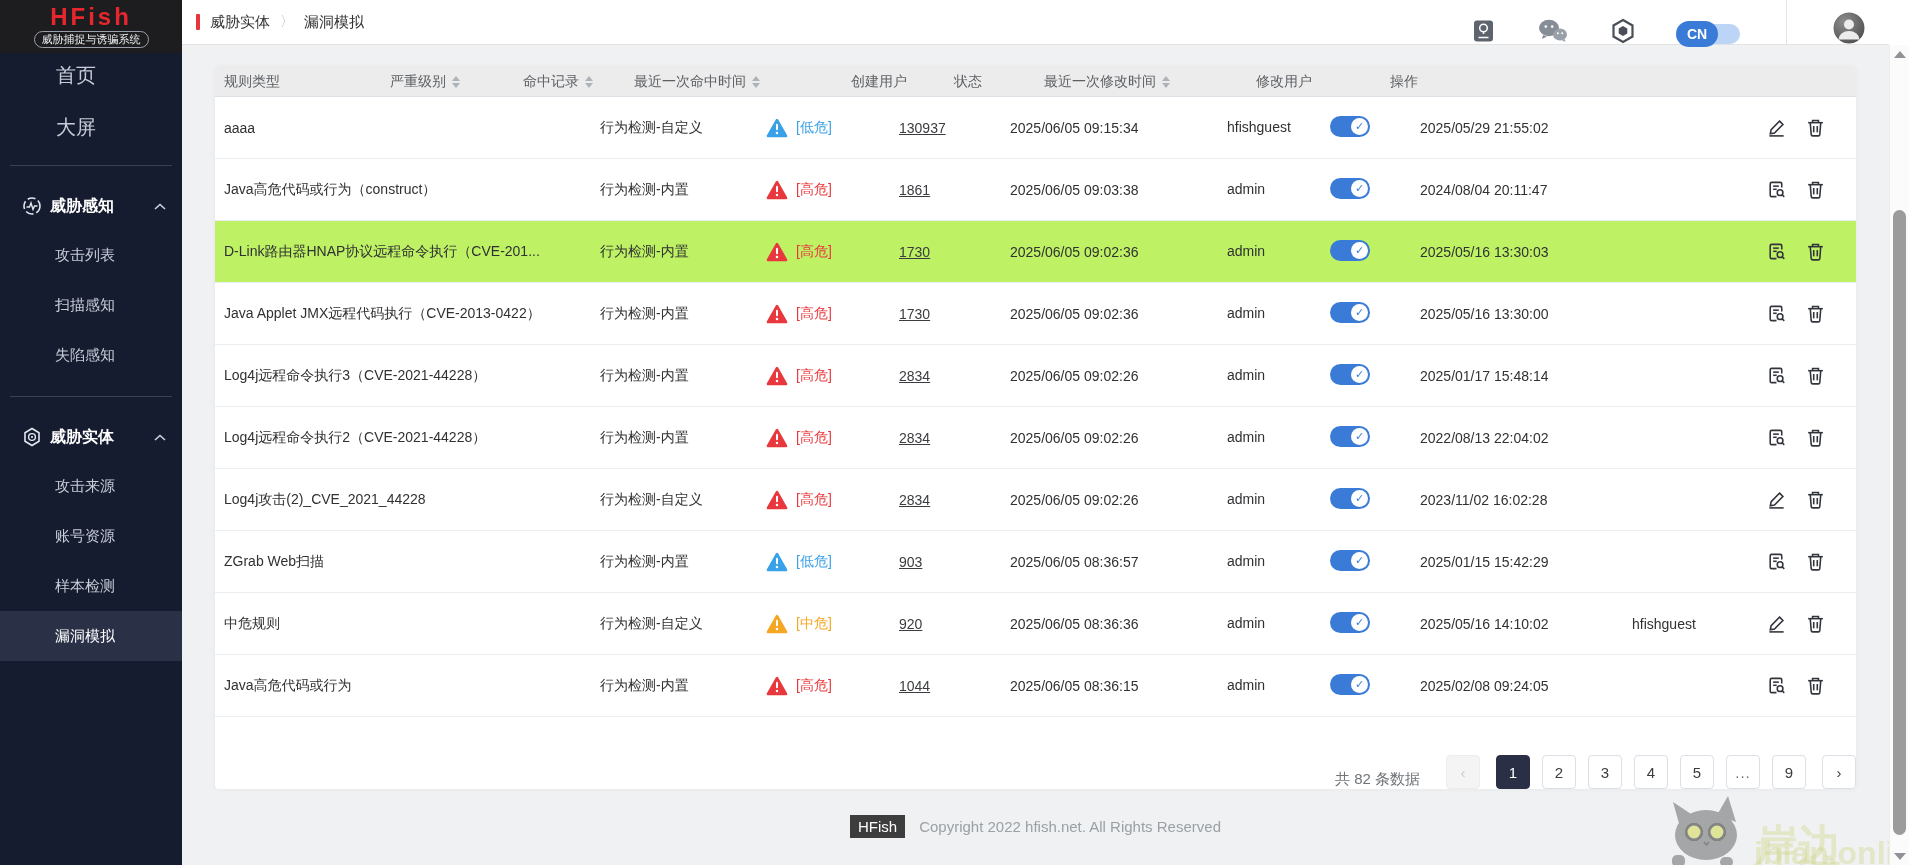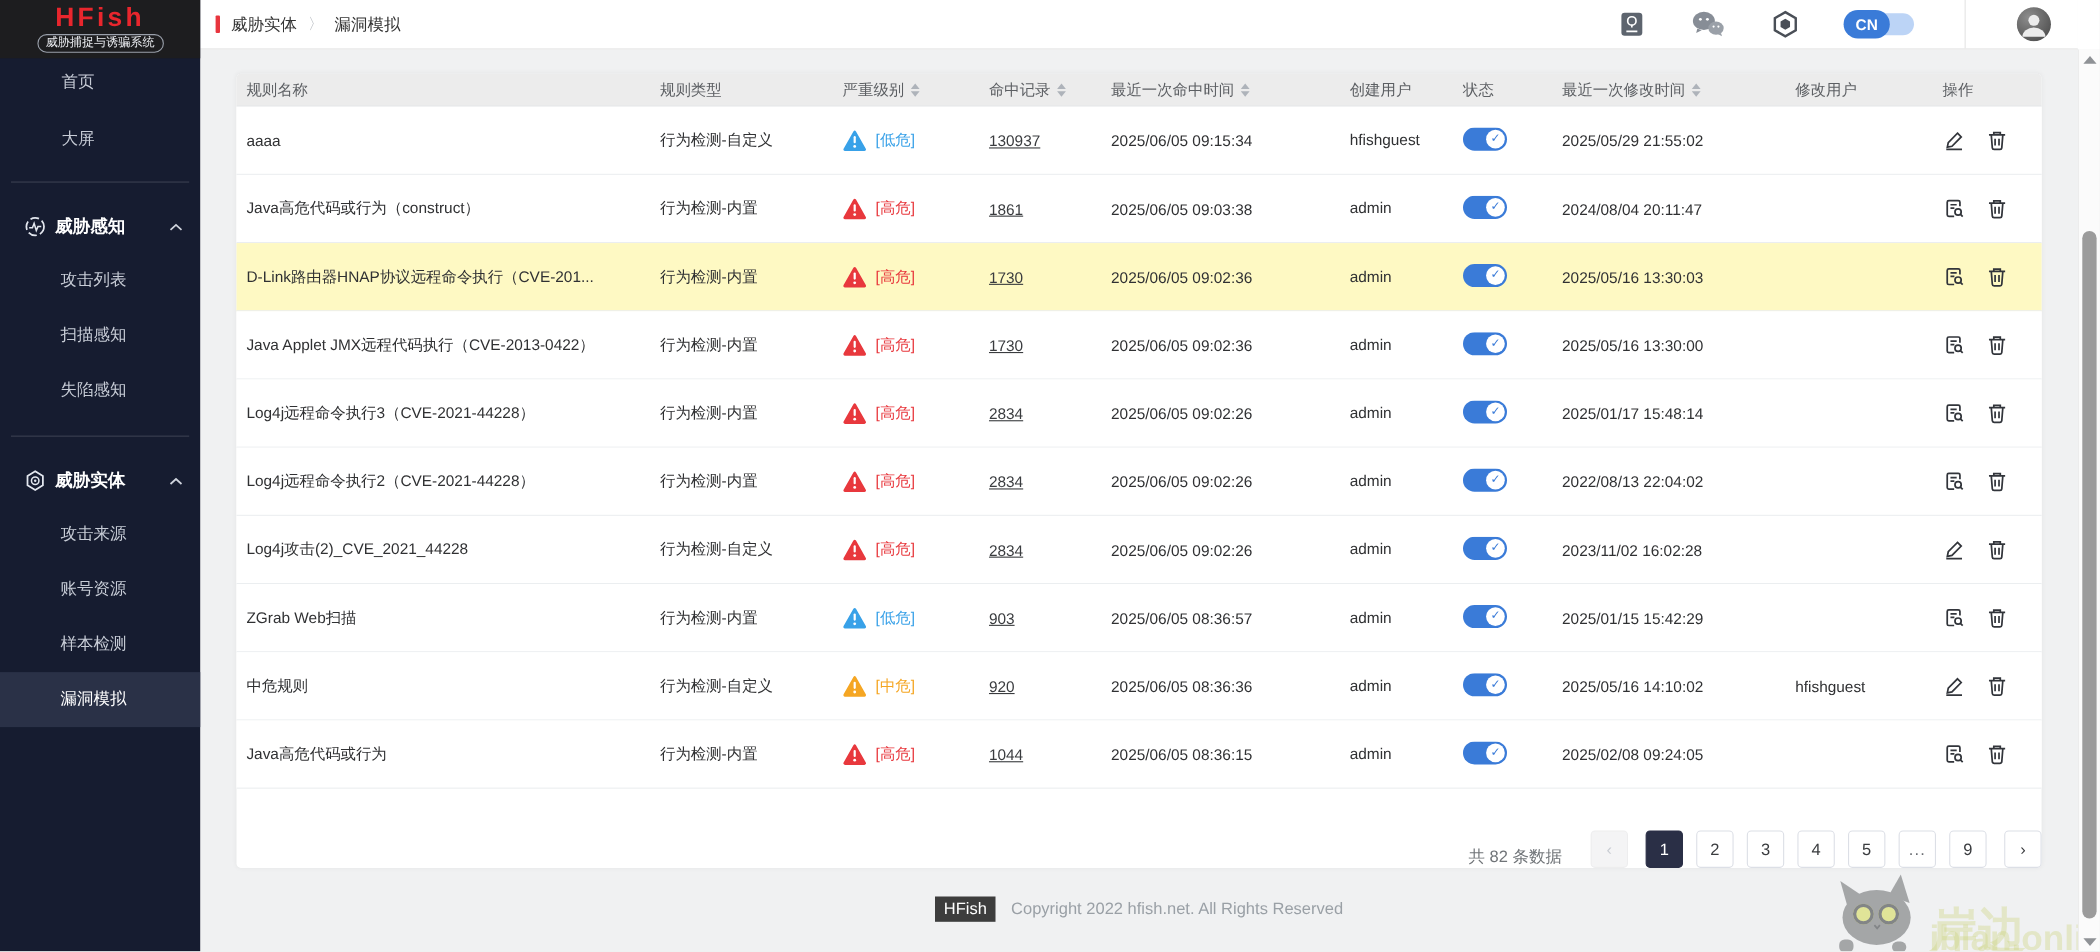--- a/index.html
+++ b/index.html
@@ -5,54 +5,54 @@
   html,body{margin:0;padding:0;background:#e9e9e9;}
   *{box-sizing:border-box;}
   .stage{position:relative;width:1909px;height:865px;overflow:hidden;
          font-family:"Liberation Sans","DejaVu Sans",sans-serif;color:#303133;background:#f0f1f2;}
 
   
   .sidebar{position:absolute;left:0;top:0;width:182px;height:865px;background:#161c30;z-index:5;}
   .logo{height:53px;background:#1d1d1f;display:flex;flex-direction:column;align-items:center;justify-content:center;gap:2px;}
   .logo-title{color:#e8262d;font-weight:bold;font-size:24px;letter-spacing:3px;line-height:1;}
   .logo-subtitle{color:#eceef2;font-size:11px;border:1px solid #9aa0ab;border-radius:10px;padding:0 7px;line-height:15px;}
-  .side-item{color:#c7ccd6;font-size:15px;cursor:pointer;}
+  .side-item{color:#c7ccd6;font-size:20px;cursor:pointer;}
   .side-item.top{height:44px;line-height:44px;padding-left:56px;}
   .side-item.top:first-of-type{margin-top:10px;}
   .side-item.top + .side-item.top{margin-top:8px;}
   .side-divider{height:1px;background:rgba(255,255,255,0.16);margin:16px 10px;}
   .side-group{height:48px;display:flex;align-items:center;padding-left:22px;color:#fff;font-size:16px;font-weight:bold;cursor:pointer;}
   .side-group .gicon{width:20px;height:20px;margin-right:8px;display:inline-flex;}
   .side-group .chevron{margin-left:auto;margin-right:16px;display:inline-flex;}
   .side-sub{height:50px;line-height:50px;padding-left:55px;font-size:15px;}
   .side-sub.active{background:#2a3147;color:#ffffff;}
 
   
   .topbar{position:absolute;left:182px;top:0;right:20px;height:45px;background:#fff;border-bottom:1px solid #e3e3e3;
           display:flex;align-items:center;z-index:4;}
   .crumb-mark{width:4px;height:16px;background:#e8353e;border-radius:1px;margin-left:14px;margin-right:10px;}
   .crumb{font-size:15px;color:#333;}
   .crumb-sep{color:#b8bcc2;margin:0 10px;font-size:14px;}
-  .topbar-right{margin-left:auto;display:flex;align-items:center;gap:42px;padding-right:8px;}
+  .topbar-right{margin-left:auto;display:flex;align-items:flex-end;gap:42px;padding-right:8px;}
   .tb-icon{display:inline-flex;cursor:pointer;}
   .lang-switch{position:relative;width:62px;height:20px;background:#bcd4f6;border-radius:10px;cursor:pointer;}
   .lang-knob{position:absolute;left:-2px;top:-3px;width:42px;height:26px;border-radius:13px;background:#3a7bd8;
              color:#fff;font-size:14px;font-weight:bold;display:flex;align-items:center;justify-content:center;}
   .tb-divider{width:1px;height:44px;background:#e4e4e4;margin:0 4px;}
   .avatar{width:32px;height:32px;border-radius:50%;overflow:hidden;display:inline-flex;cursor:pointer;margin-right:16px;}
 
   
   .content{position:absolute;left:182px;top:45px;right:20px;bottom:0;background:#f0f1f2;overflow:hidden;}
   .panel{margin:22px 33px 0 33px;width:1641px;background:#fff;border-radius:4px;box-shadow:0 0 5px rgba(0,0,0,0.05);}
 
   .tr{display:flex;align-items:center;padding-left:9px;}
   .thead .tr{height:30px;background:#ececec;border-radius:4px 4px 0 0;border-bottom:1px solid #dcdfe3;}
   .th{font-size:14px;color:#5c5f63;display:flex;align-items:center;}
   .tbody .tr{height:62px;border-bottom:1px solid #ebeef0;background:#fff;font-size:14px;}
-  .tbody .tr.hover{background:#fef9c3;}
+  .tbody .tr.hover{background:#bef264;}
   .c0{width:376px;}.c1{width:166px;}.c2{width:133px;}.c3{width:111px;}.c4{width:217px;}
   .c5{width:103px;padding-right:24px;word-break:break-all;line-height:1.15;}
   .c6{width:90px;}.c7{width:212px;}.c8{width:134px;}.c9{width:90px;}
   .td{overflow:hidden;}
   .rule-name{white-space:nowrap;}
 
   .sev-cell{display:flex;align-items:center;gap:8px;}
   .sev-tri{display:inline-flex;width:22px;height:20px;}
   .sev-label{font-size:14px;}
   .hits-link{color:#3a3c3f;text-decoration:underline;cursor:pointer;}
@@ -204,23 +204,20 @@
           <path d="M5.5 27.5 a10.5 8.5 0 0 1 21 0 Z" fill="#ececec"></path>
         </svg>
       </span>
     </div>
   </header>
 
   <main class="content">
     <section class="panel">
       <div class="thead">
         <div class="tr">
-          <div class="th c0">
-              <span>规则名称</span>
-            </div>
           <div class="th c1">
               <span>规则类型</span>
             </div>
           <div class="th c2">
               <span>严重级别</span>
               <span class="sorters">
                 <i class="up"></i>
                 <i class="down"></i>
               </span>
             </div>

